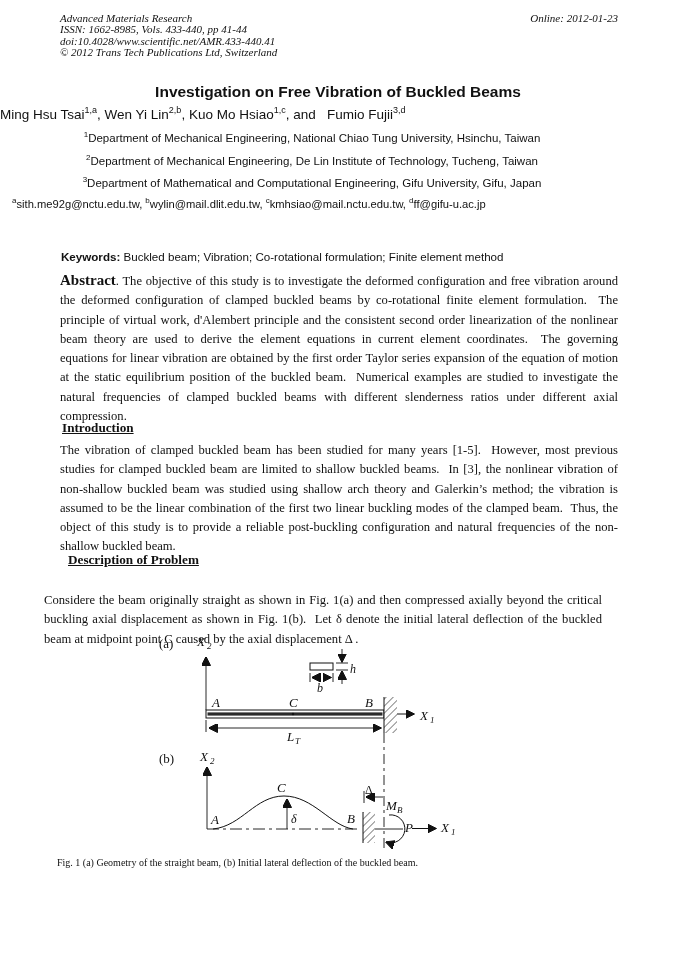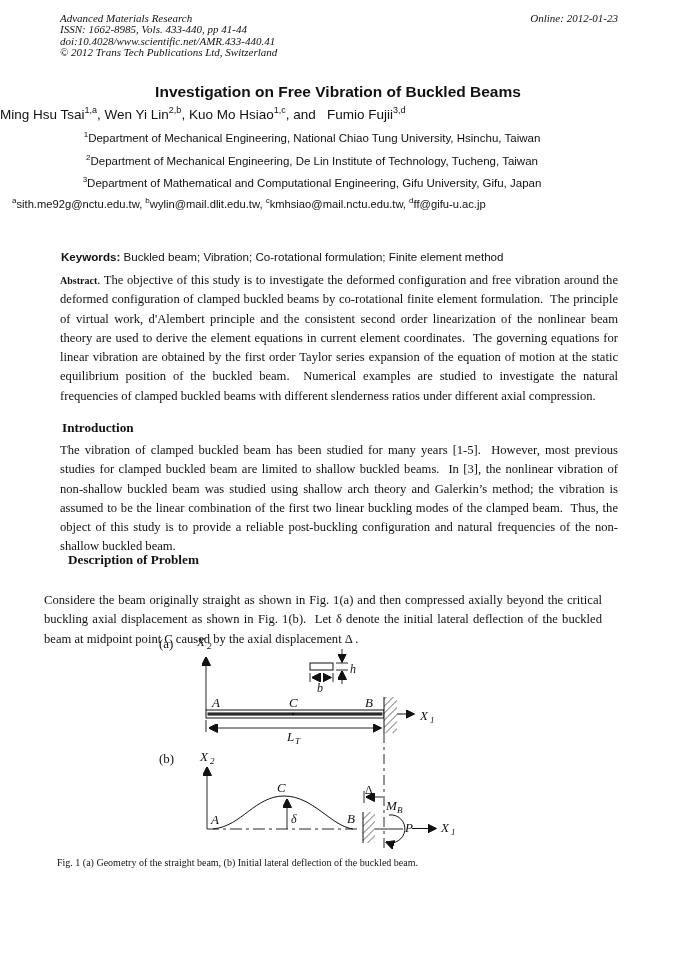--- a/index.html
+++ b/index.html
@@ -21,22 +21,22 @@
   .emails{left:12px;top:196px;width:678px;text-align:left;white-space:pre-wrap;
           font-family:"Liberation Sans",sans-serif;font-size:11.2px;}
   .emails sup{font-size:8px;}
   
   .keywords{left:61px;top:238px;width:558px;white-space:pre-wrap;
             font-family:"Liberation Sans",sans-serif;font-size:11.6px;margin-top:12px;}
   .keywords b{font-weight:bold;}
   
   .para{width:558px;font-size:12.6px;line-height:19.3px;text-align:justify;white-space:pre-wrap;}
   .abstract{left:60px;top:271px;}
-  .abstract b{font-size:10px;}
-  .heading{font-weight:bold;font-size:13.2px;}
+  .abstract b{font-size:15px;}
+  .heading{font-weight:bold;font-size:13.2px;text-decoration:underline;}
   .intro-h{left:62px;top:420px;}
   .intro-p{left:60px;top:441px;}
   .desc-h{left:68px;top:552px;}
   .desc-p{left:44px;top:578px;margin-top:13px;}
   .caption{left:57px;top:857px;width:570px;font-size:10px;}
   
   .figsvg{left:0;top:630px;}
   .figsvg line,.figsvg path{stroke:#111;stroke-width:1;}
   .figsvg .thin{stroke-width:0.9;}
   .ft{font:italic 13px "Liberation Serif",serif;fill:#111;}

